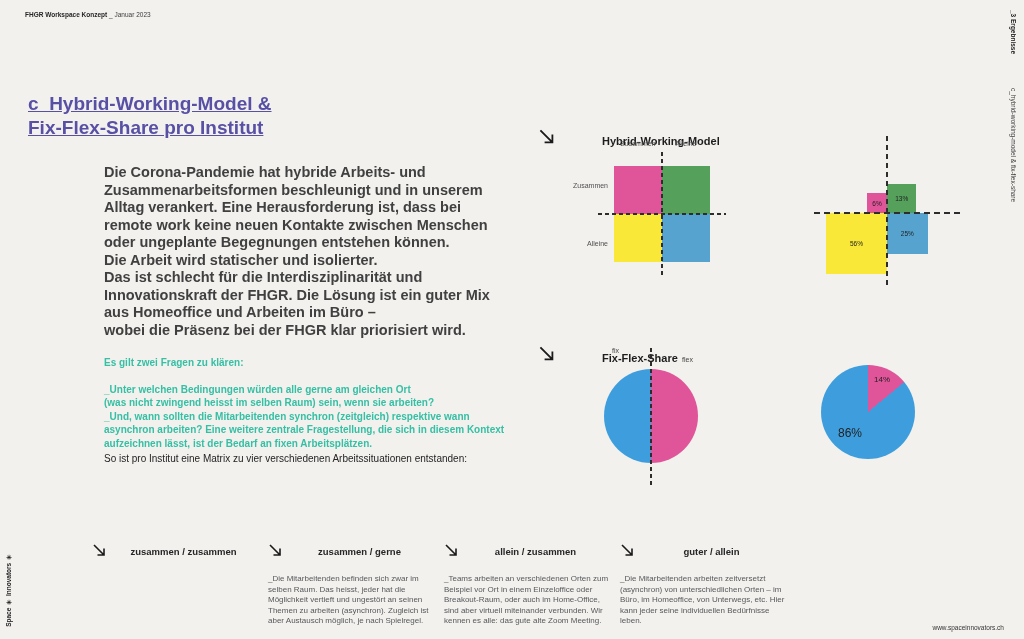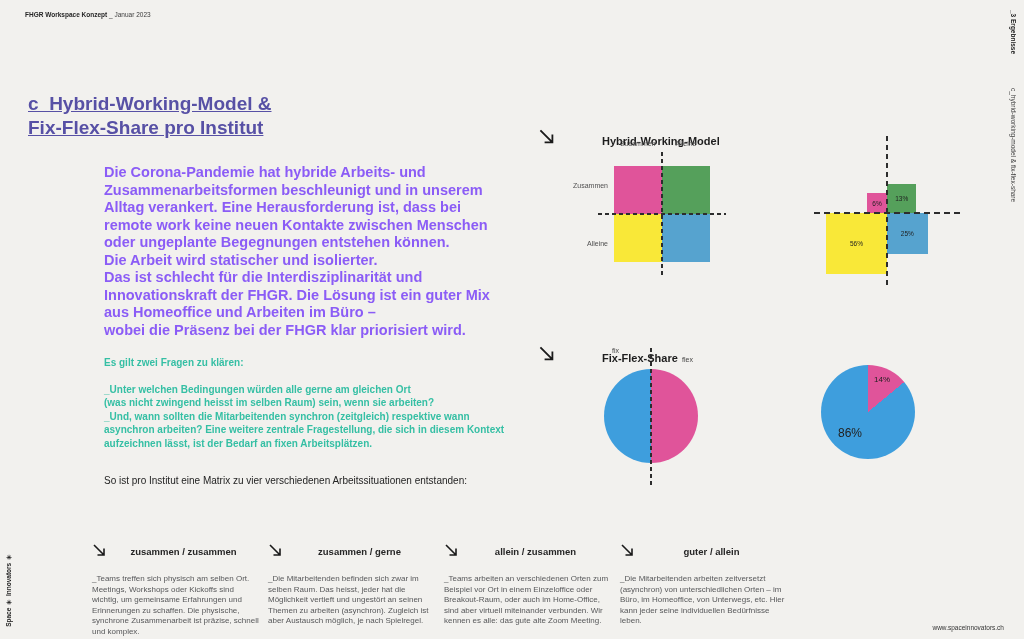--- a/index.html
+++ b/index.html
@@ -12,26 +12,26 @@
   .hdr .l{font-weight:normal;color:#3c3c3c;}
   .side-sec{position:absolute;top:10px;right:7px;writing-mode:vertical-rl;font-size:6.5px;font-weight:bold;color:#222;}
   .side-sub{position:absolute;top:88px;right:7px;writing-mode:vertical-rl;font-size:6.5px;color:#3c3c3c;}
   .side-left{position:absolute;left:5px;bottom:12px;writing-mode:vertical-rl;transform:rotate(180deg);
              font-size:6.5px;font-weight:bold;color:#222;}
   .footer-url{position:absolute;right:20px;bottom:8px;font-size:6.5px;color:#333;}
 
   
   .title{position:absolute;left:28px;top:92px;margin:0;font-size:19px;line-height:24px;font-weight:bold;white-space:pre-line;text-decoration:underline;}
   .para{position:absolute;left:104px;top:164px;margin:0;width:400px;font-size:14.5px;line-height:17.5px;
-        font-weight:600;white-space:pre-line;color:#8b5cf6;}
+        font-weight:600;white-space:pre-line;color:#404040;}
   .questions{position:absolute;left:104px;top:356px;font-size:10px;line-height:13.5px;font-weight:600;}
   .questions p{margin:0;}
   .questions .qh{margin-bottom:13px;}
   .questions .qb{white-space:pre-line;}
-  .matrix-intro{position:absolute;left:104px;top:475px;margin:0;font-size:10px;color:#242424;}
+  .matrix-intro{position:absolute;left:104px;top:453px;margin:0;font-size:10px;color:#242424;}
 
   
   .cols{position:absolute;left:92px;top:500px;width:696px;display:grid;grid-template-columns:repeat(4,1fr);gap:8px;margin-top:43px;}
   .colhead{display:flex;align-items:flex-start;margin-bottom:16px;}
   .coltitle{flex:1;text-align:center;font-weight:bold;font-size:9.5px;padding-top:3px;}
   .coltext{margin:0;font-size:8px;line-height:10.5px;color:#57585a;}
 
   
   .chart-head{position:absolute;display:flex;gap:46px;align-items:flex-start;margin-top:32px;}
   #hwm-head{left:538px;top:96px;}
@@ -110,21 +110,20 @@
   <div class="cols">
     <div class="col">
       <div class="colhead">
         <span class="arrow">
           <svg width="15" height="15" viewBox="0 0 15 15">
               <path d="M2 2 L12 12 M12 5.5 L12 12 L5.5 12" stroke="#1a1a1a" stroke-width="1.6" fill="none"></path>
             </svg>
         </span>
         <span class="coltitle">zusammen / zusammen</span>
       </div>
-      <p class="coltext">_Teams treffen sich physisch am selben Ort. Meetings, Workshops oder Kickoffs sind wichtig, um gemeinsame Erfahrungen und Erinnerungen zu schaffen. Die physische, synchrone Zusammenarbeit ist präzise, schnell und komplex.</p>
     </div>
     <div class="col">
       <div class="colhead">
         <span class="arrow">
           <svg width="15" height="15" viewBox="0 0 15 15">
               <path d="M2 2 L12 12 M12 5.5 L12 12 L5.5 12" stroke="#1a1a1a" stroke-width="1.6" fill="none"></path>
             </svg>
         </span>
         <span class="coltitle">zusammen / gerne</span>
       </div>

